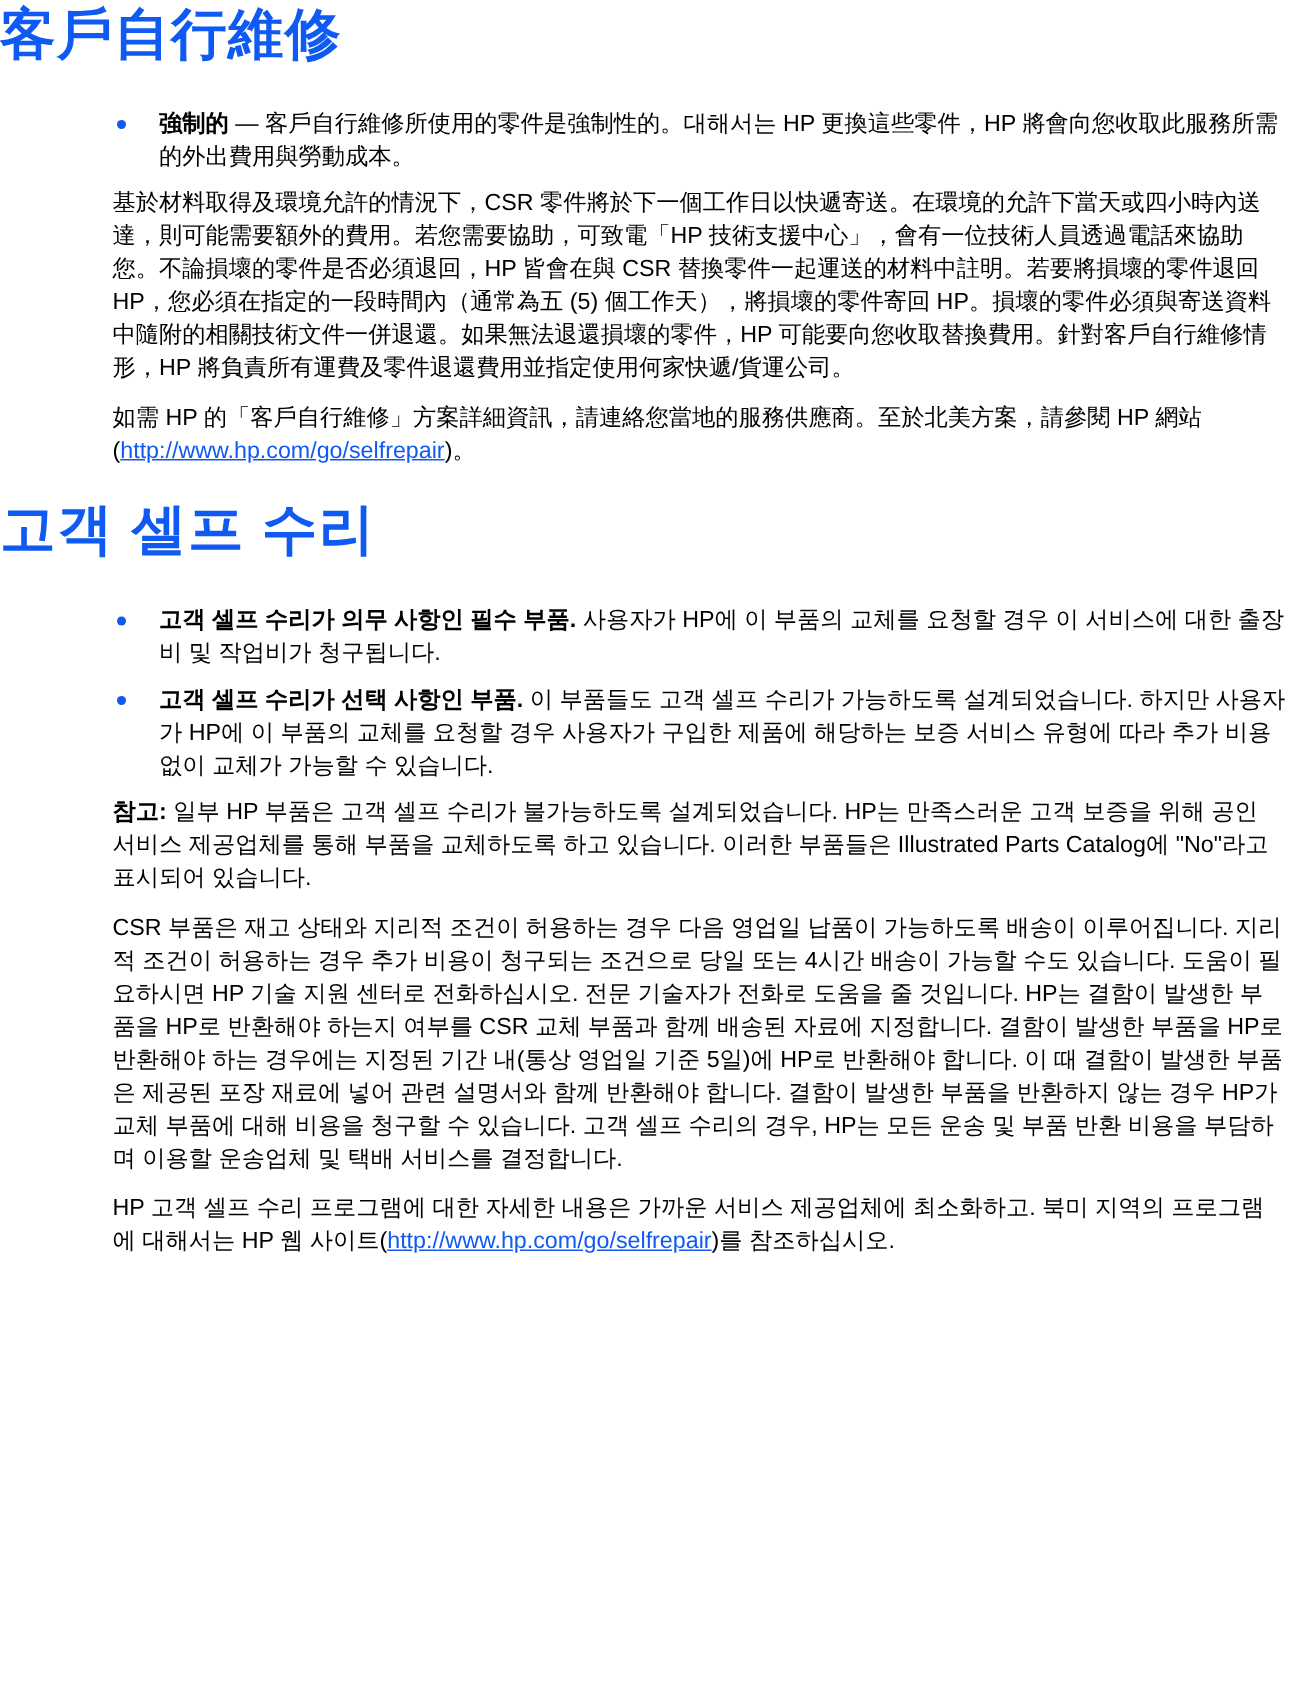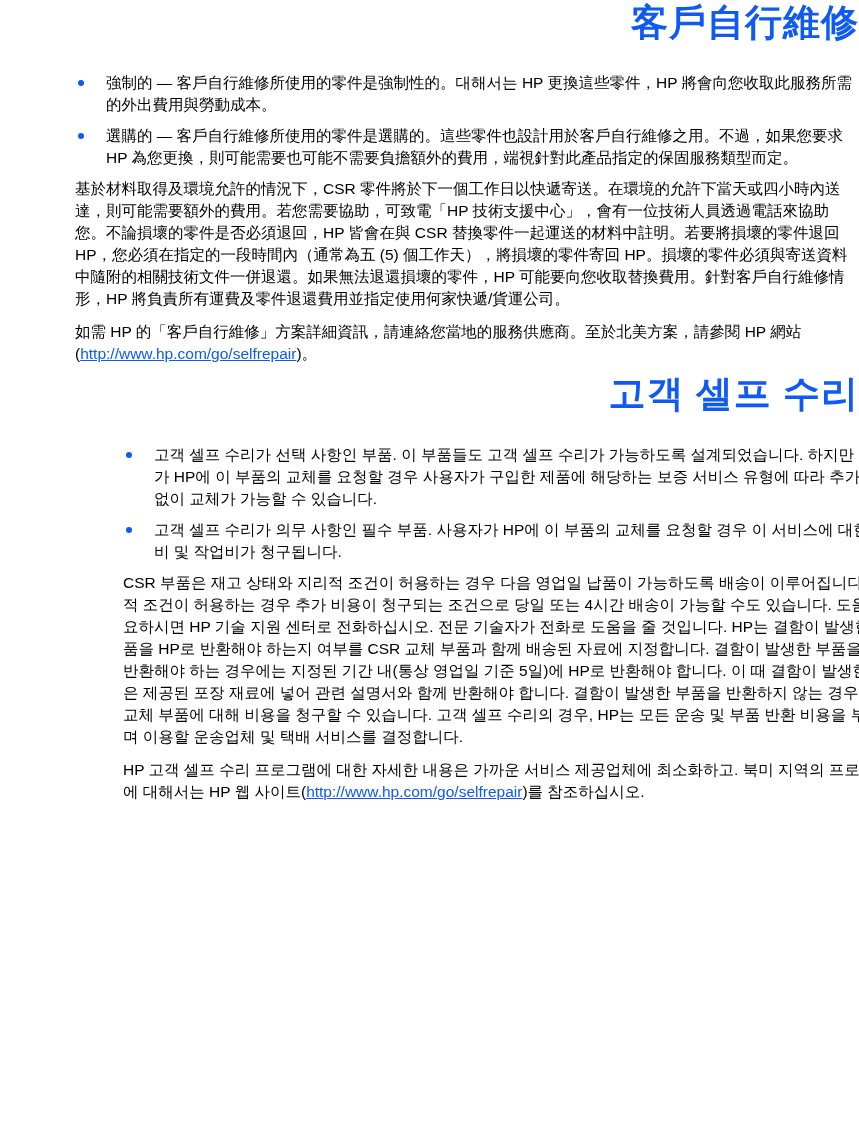--- a/index.html
+++ b/index.html
@@ -16,81 +16,79 @@
     -webkit-font-smoothing:antialiased;
   }
   .page{padding:2px 0 0 0;}
   h1.doc-heading{
     margin:0;
     font-size:37px;
     line-height:1.12;
     font-weight:600;
     letter-spacing:1px;
     color:var(--accent);
-    text-align:right;
   }
   .section{margin:0;}
-  .section + .section{margin-top:8px;padding-left:48px;}
+  .section + .section{margin-top:20px;}
   .content{
     margin-left:75px;
     margin-top:29px;
     width:782px;
     font-size:15.5px;
     line-height:22px;
   }
   .content p{margin:0 0 11px 0;}
   .content p:last-child{margin-bottom:0;}
   ul.bullets{list-style:none;margin:0 0 3px 0;padding:0;}
   ul.bullets li{position:relative;padding-left:31px;margin:0 0 9px 0;}
   .dot{
     position:absolute;left:3px;top:8px;
     width:6px;height:6px;border-radius:50%;
     background:var(--accent);
   }
-  .b{font-weight:normal;}
+  .b{font-weight:bold;}
   a.link{color:var(--link);text-decoration:underline;cursor:pointer;}
 </style>
 </head>
 <body>
 
 <div class="page">
 
   <div class="section">
     <h1 class="doc-heading">客戶自行維修</h1>
     <div class="content">
       <ul class="bullets">
         <li>
           <span class="dot"></span>
           <span class="b">強制的</span><span> — 客戶自行維修所使用的零件是強制性的。대해서는 HP 更換這些零件，HP 將會向您收取此服務所需的外出費用與勞動成本。</span>
         </li>
-        <li>
-          <span class="dot"></span>
-          <span class="b">選購的</span><span> — 客戶自行維修所使用的零件是選購的。這些零件也設計用於客戶自行維修之用。不過，如果您要求 HP 為您更換，則可能需要也可能不需要負擔額外的費用，端視針對此產品指定的保固服務類型而定。</span>
-        </li>
       </ul>
       <p>基於材料取得及環境允許的情況下，CSR 零件將於下一個工作日以快遞寄送。在環境的允許下當天或四小時內送達，則可能需要額外的費用。若您需要協助，可致電「HP 技術支援中心」，會有一位技術人員透過電話來協助您。不論損壞的零件是否必須退回，HP 皆會在與 CSR 替換零件一起運送的材料中註明。若要將損壞的零件退回 HP，您必須在指定的一段時間內（通常為五 (5) 個工作天），將損壞的零件寄回 HP。損壞的零件必須與寄送資料中隨附的相關技術文件一併退還。如果無法退還損壞的零件，HP 可能要向您收取替換費用。針對客戶自行維修情形，HP 將負責所有運費及零件退還費用並指定使用何家快遞/貨運公司。</p>
       <p>
         <span>如需 HP 的「客戶自行維修」方案詳細資訊，請連絡您當地的服務供應商。至於北美方案，請參閱 HP 網站 (</span><a href="#" class="link">http://www.hp.com/go/selfrepair</a><span>)。</span>
       </p>
     </div>
   </div>
 
   <div class="section">
     <h1 class="doc-heading">고객 셀프 수리</h1>
     <div class="content">
       <ul class="bullets">
         <li>
           <span class="dot"></span>
-          <span class="b">고객 셀프 수리가 선택 사항인 부품.</span><span> 이 부품들도 고객 셀프 수리가 가능하도록 설계되었습니다. 하지만 사용자가 HP에 이 부품의 교체를 요청할 경우 사용자가 구입한 제품에 해당하는 보증 서비스 유형에 따라 추가 비용 없이 교체가 가능할 수 있습니다.</span>
+          <span class="b">고객 셀프 수리가 의무 사항인 필수 부품.</span><span> 사용자가 HP에 이 부품의 교체를 요청할 경우 이 서비스에 대한 출장비 및 작업비가 청구됩니다.</span>
         </li>
         <li>
           <span class="dot"></span>
-          <span class="b">고객 셀프 수리가 의무 사항인 필수 부품.</span><span> 사용자가 HP에 이 부품의 교체를 요청할 경우 이 서비스에 대한 출장비 및 작업비가 청구됩니다.</span>
+          <span class="b">고객 셀프 수리가 선택 사항인 부품.</span><span> 이 부품들도 고객 셀프 수리가 가능하도록 설계되었습니다. 하지만 사용자가 HP에 이 부품의 교체를 요청할 경우 사용자가 구입한 제품에 해당하는 보증 서비스 유형에 따라 추가 비용 없이 교체가 가능할 수 있습니다.</span>
         </li>
       </ul>
+      <p>
+        <span class="b">참고:</span><span> 일부 HP 부품은 고객 셀프 수리가 불가능하도록 설계되었습니다. HP는 만족스러운 고객 보증을 위해 공인 서비스 제공업체를 통해 부품을 교체하도록 하고 있습니다. 이러한 부품들은 Illustrated Parts Catalog에 "No"라고 표시되어 있습니다.</span>
+      </p>
       <p>CSR 부품은 재고 상태와 지리적 조건이 허용하는 경우 다음 영업일 납품이 가능하도록 배송이 이루어집니다. 지리적 조건이 허용하는 경우 추가 비용이 청구되는 조건으로 당일 또는 4시간 배송이 가능할 수도 있습니다. 도움이 필요하시면 HP 기술 지원 센터로 전화하십시오. 전문 기술자가 전화로 도움을 줄 것입니다. HP는 결함이 발생한 부품을 HP로 반환해야 하는지 여부를 CSR 교체 부품과 함께 배송된 자료에 지정합니다. 결함이 발생한 부품을 HP로 반환해야 하는 경우에는 지정된 기간 내(통상 영업일 기준 5일)에 HP로 반환해야 합니다. 이 때 결함이 발생한 부품은 제공된 포장 재료에 넣어 관련 설명서와 함께 반환해야 합니다. 결함이 발생한 부품을 반환하지 않는 경우 HP가 교체 부품에 대해 비용을 청구할 수 있습니다. 고객 셀프 수리의 경우, HP는 모든 운송 및 부품 반환 비용을 부담하며 이용할 운송업체 및 택배 서비스를 결정합니다.</p>
       <p>
         <span>HP 고객 셀프 수리 프로그램에 대한 자세한 내용은 가까운 서비스 제공업체에 최소화하고. 북미 지역의 프로그램에 대해서는 HP 웹 사이트(</span><a href="#" class="link">http://www.hp.com/go/selfrepair</a><span>)를 참조하십시오.</span>
       </p>
     </div>
   </div>
 
 </div>
 
 </body></html>

